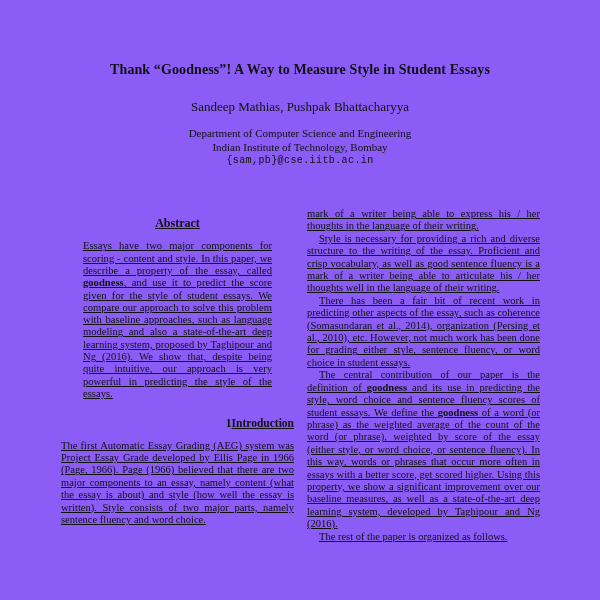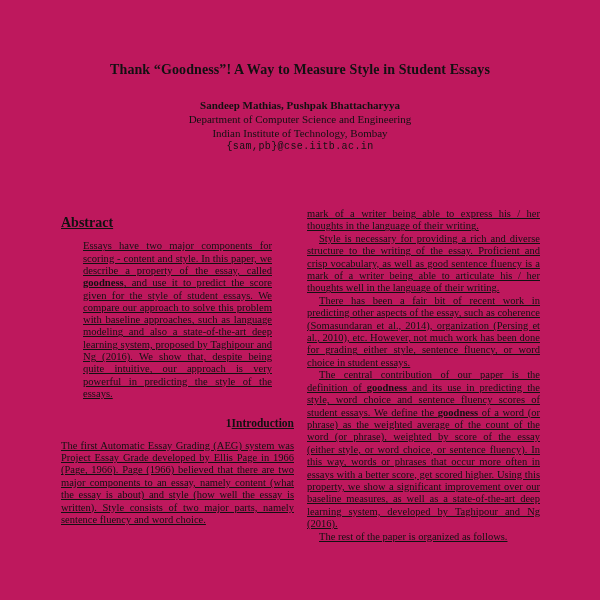--- a/index.html
+++ b/index.html
@@ -1,42 +1,42 @@
 <!DOCTYPE html>
 <html><head>
 <meta charset="utf-8">
 <style>
   html, body { margin: 0; padding: 0; }
   body { background: #ffffff; }
   .page {
     position: relative;
     width: 600px;
     height: 600px;
-    background: #be185d;
+    background: #8b5cf6;
     color: #111111;
     font-family: "Liberation Serif", serif;
     overflow: hidden;
   }
   .header {
     position: absolute;
     top: 62px;
     left: 0;
     width: 600px;
     text-align: center;
   }
   .title {
     font-size: 14px;
     font-weight: bold;
     letter-spacing: 0.1px;
     margin: 0 40px 21px 40px;
   }
   .authors {
-    font-size: 11px;
-    font-weight: bold;
-    margin-bottom: 2px;
+    font-size: 13px;
+    font-weight: normal;
+    margin-bottom: 12px;
   }
   .affil-line {
     font-size: 11px;
     line-height: 13.5px;
   }
   .email {
     font-family: "Liberation Mono", monospace;
     font-size: 10px;
     line-height: 13.5px;
     letter-spacing: 0.4px;
@@ -46,23 +46,23 @@
     top: 208px;
     width: 233px;
     text-align: justify;
     font-size: 10.5px;
     line-height: 12.4px;
     text-decoration: underline;
   }
   .col-left  { left: 61px; }
   .col-right { left: 307px; }
   .abstract-head {
-    text-align: left;
+    text-align: center;
     font-weight: bold;
-    font-size: 14px;
+    font-size: 12px;
     margin: 9px 0 11px 0;
   }
   .abstract-body {
     margin: 0 22px;
     font-size: 10.6px;
     line-height: 12.3px;
   }
   .sec-head {
     font-weight: bold;
     font-size: 11.5px;

